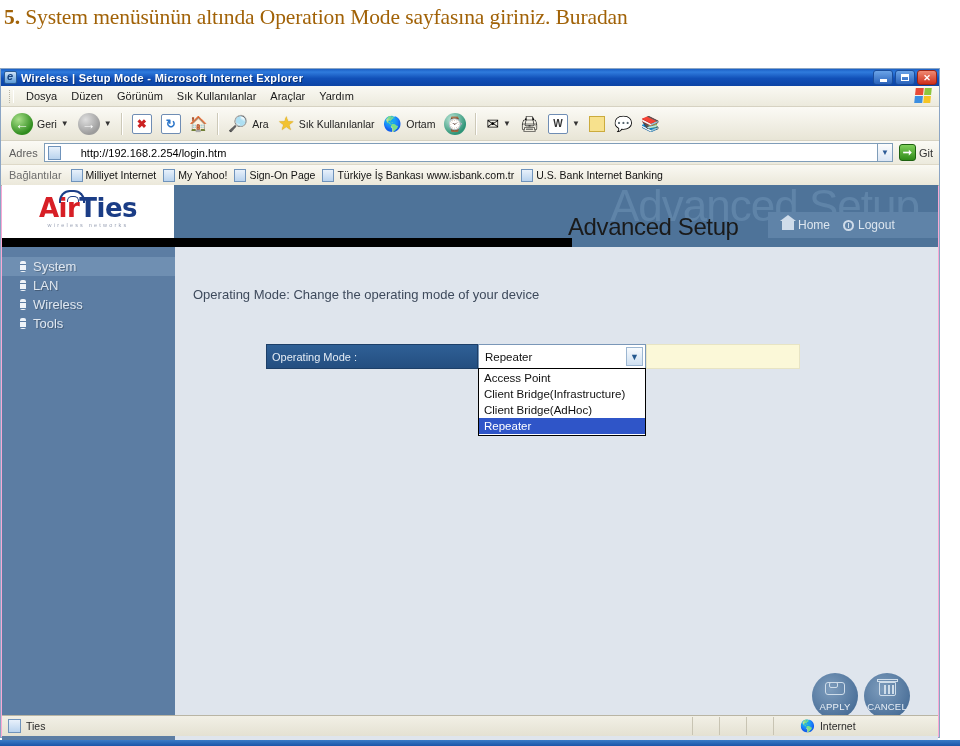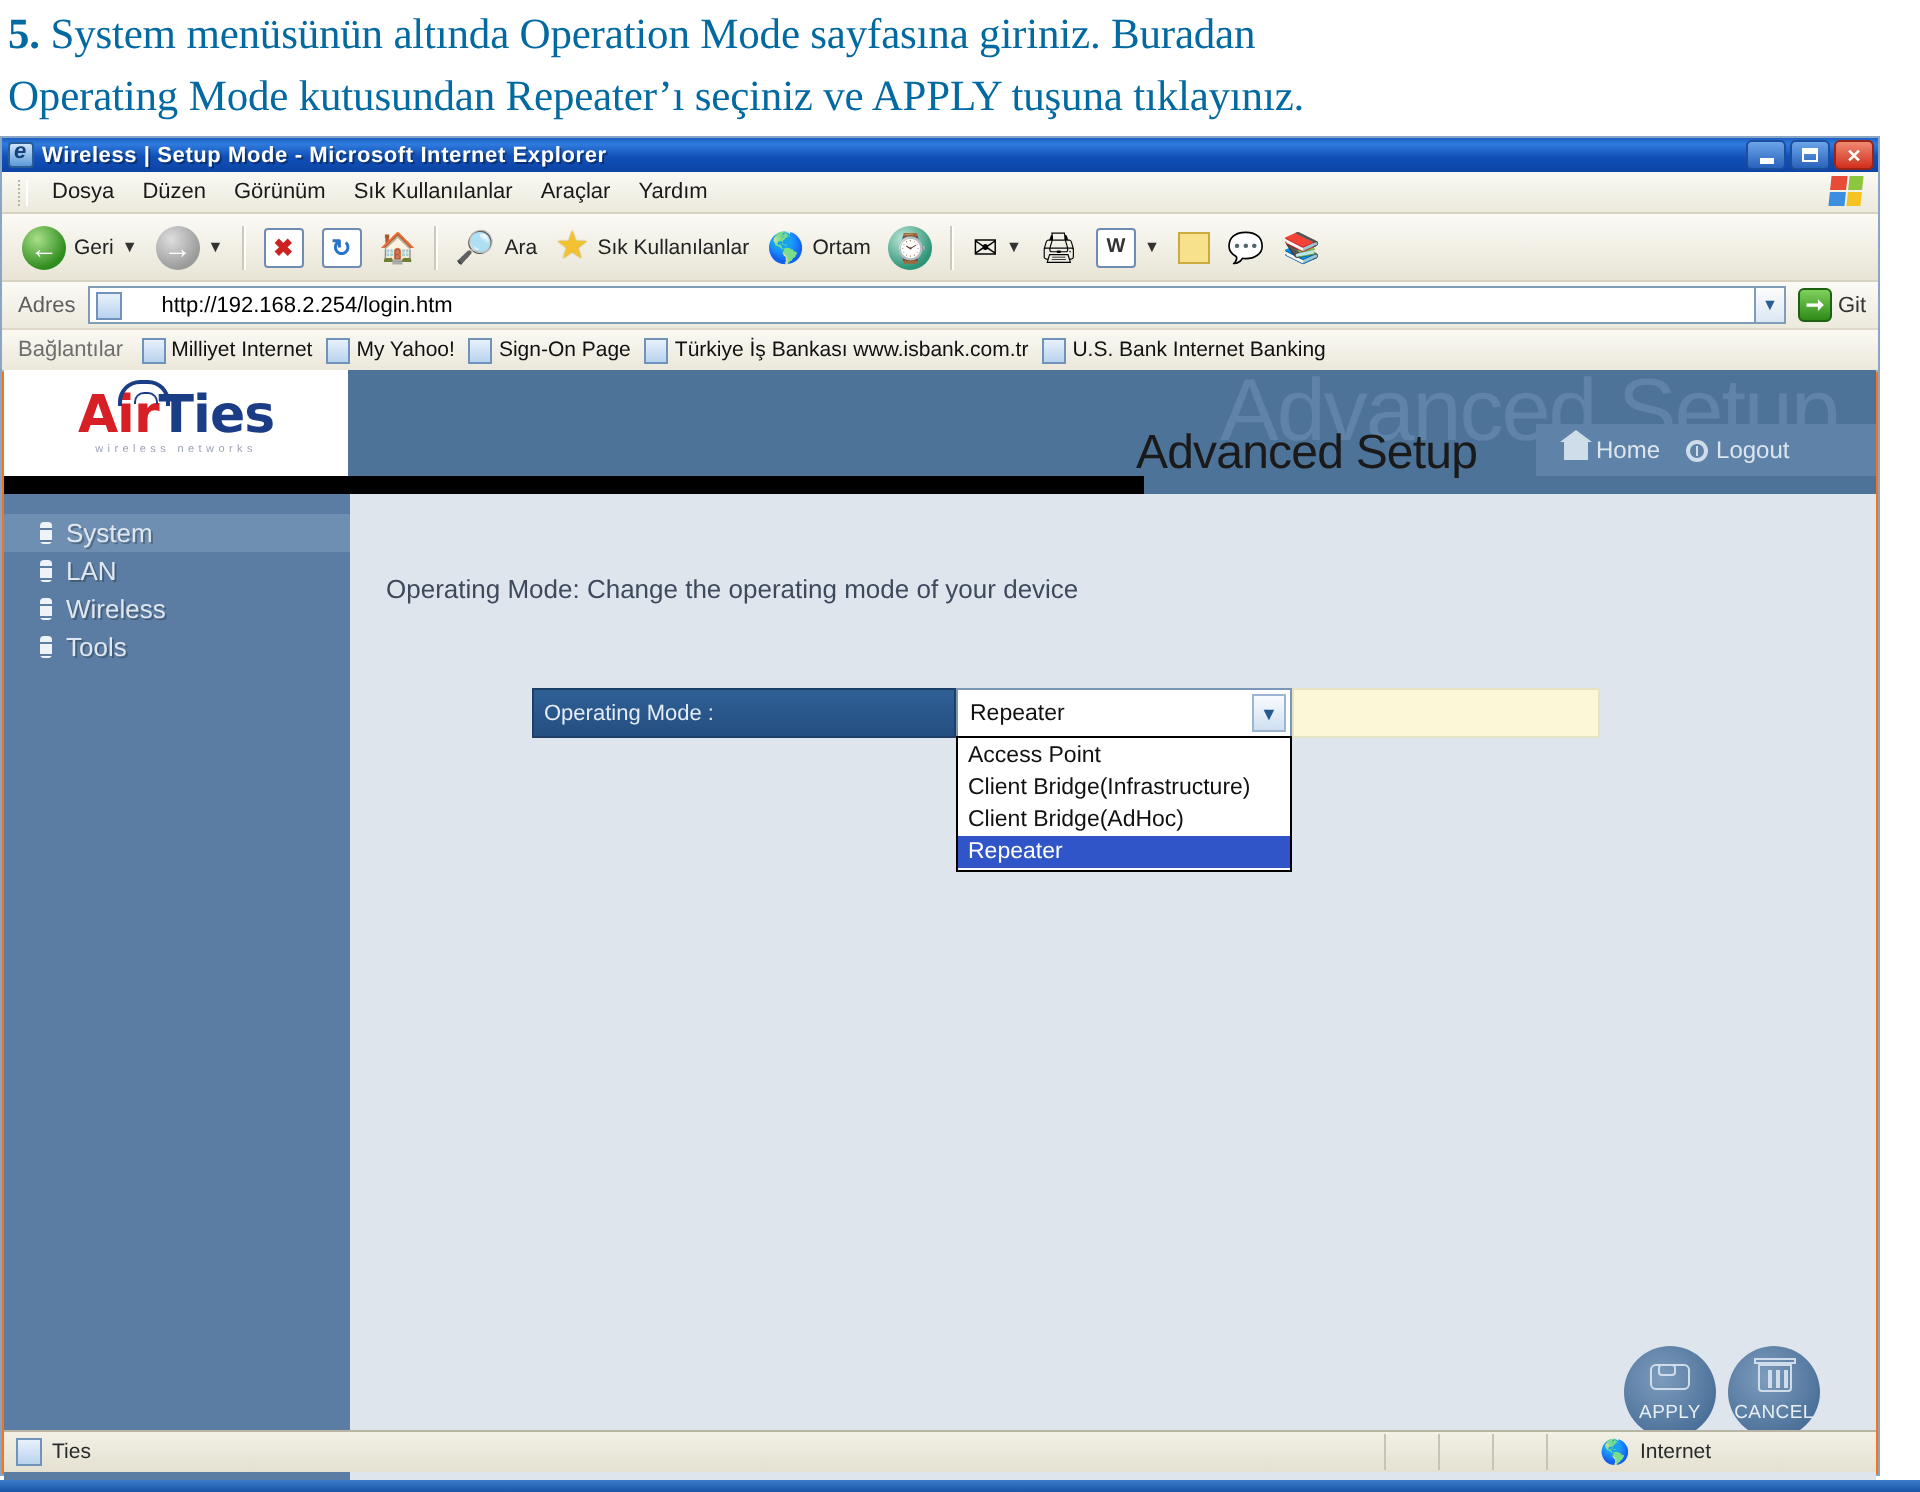--- a/index.html
+++ b/index.html
@@ -16,33 +16,33 @@
   }
 
   
   .caption {
     position: absolute;
     left: 0; top: 0;
     width: 960px; height: 68px;
     font-family: "Liberation Serif", serif;
     font-size: 21.5px;
     line-height: 31px;
-    color: #0369a1;
+    color: #a16207;
     padding: 2px 2px 0 4px;
     box-sizing: border-box;
     letter-spacing: -0.1px;
   }
   .caption .num { font-weight: bold; }
 
   
   .ie-window {
     position: absolute;
     left: 0; top: 68px;
     width: 940px; height: 670px;
-    background: #f97316;
+    background: #f9a8d4;
     border: 1px solid #8ba5c4;
     box-sizing: border-box;
   }
 
   
   .titlebar {
     height: 17px;
     background: linear-gradient(to bottom, #1b5fc4 0%, #2f7bdd 18%, #1150b8 55%, #0d44a5 100%);
     display: flex; align-items: center;
     padding-left: 3px;
@@ -457,21 +457,20 @@
     width:20px; height:672px; background:#ffffff;
   }
 </style>
 </head>
 <body>
 
 <div id="page">
 
   <div class="caption">
     <span class="num">5.</span><span> System menüsünün altında Operation Mode sayfasına giriniz. Buradan</span><br>
-    <span>Operating Mode kutusundan Repeater’ı seçiniz ve APPLY tuşuna tıklayınız.</span>
   </div>
 
   <div class="ie-window">
 
     <div class="titlebar">
       <span class="ie-icon"></span>
       <span class="title">Wireless | Setup Mode - Microsoft Internet Explorer</span>
       <div class="win-btns">
         <div class="win-btn min">
             <span class="glyph-min"></span>

